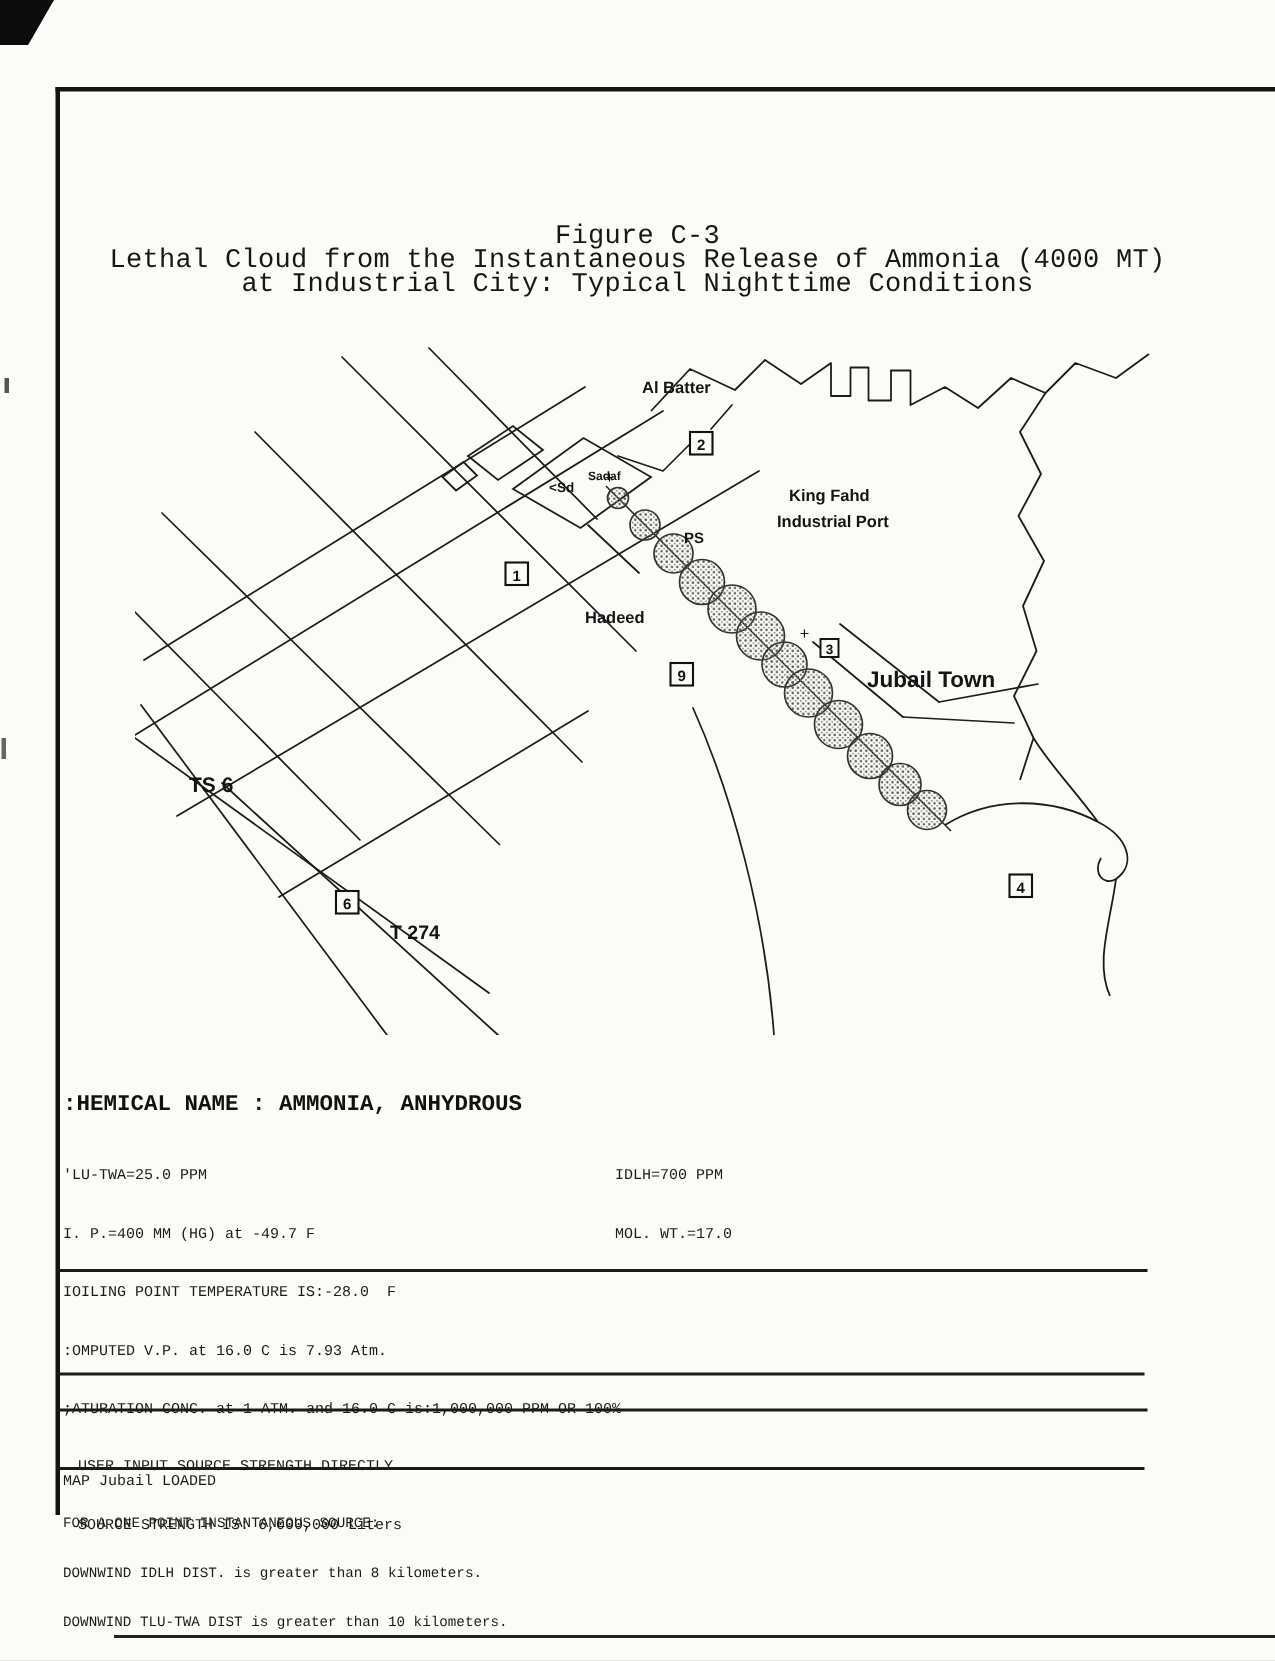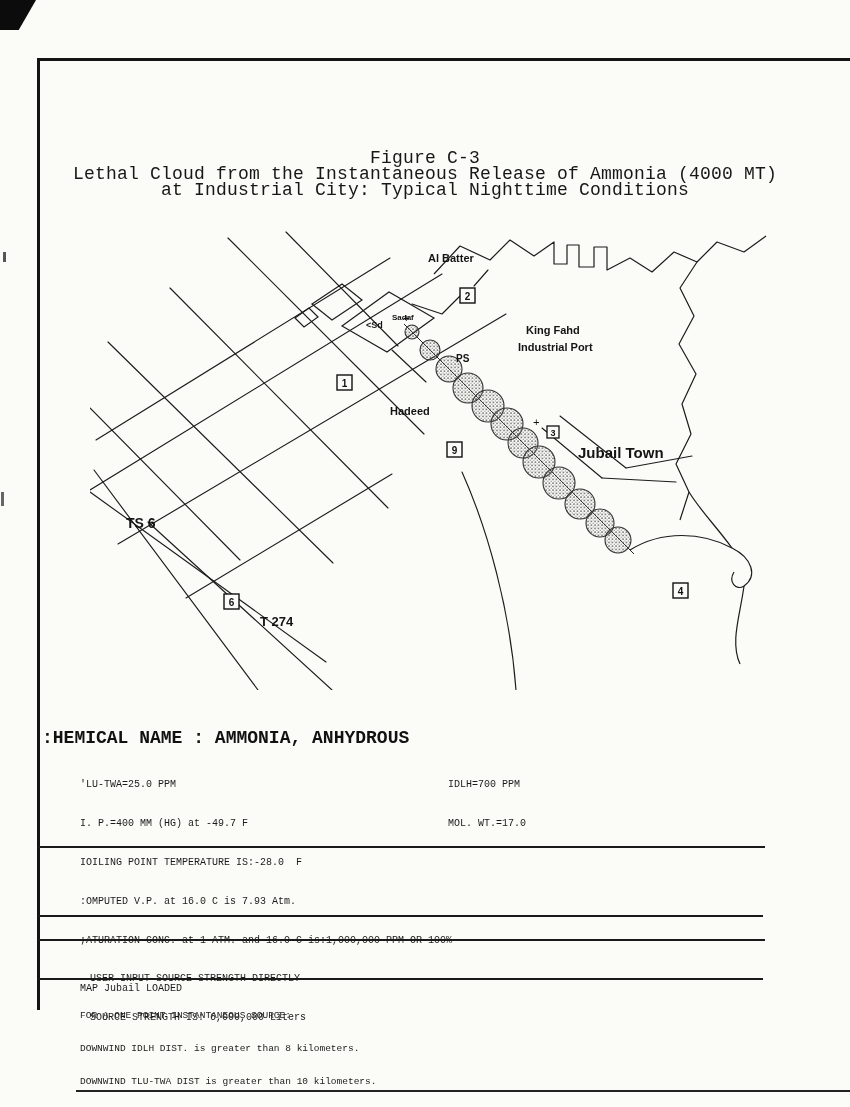--- a/index.html
+++ b/index.html
@@ -15,23 +15,23 @@
   .border-top{position:absolute;left:37px;top:58px;width:813px;height:3px;background:#141414;}
   .bottom-line{position:absolute;left:76px;top:1090px;width:774px;height:2px;background:#222;}
   .margin-tick1{position:absolute;left:3px;top:252px;width:3px;height:10px;background:#555;}
   .margin-tick2{position:absolute;left:1px;top:492px;width:3px;height:14px;background:#666;}
 
   .title-block{position:absolute;left:0;top:150px;width:850px;text-align:center;}
   .title-line{font-size:18px;line-height:16px;white-space:pre;letter-spacing:.2px;color:#171717;}
 
   .rule{position:absolute;left:38px;height:2px;background:#1a1a1a;}
 
-  .report-heading{position:absolute;left:42px;top:728px;font-size:18px;font-weight:bold;white-space:pre;color:#111;}
+  .report-heading{position:absolute;left:42px;top:728px;font-size:15px;font-weight:bold;white-space:pre;color:#111;}
   .tblock{position:absolute;white-space:pre;font-size:10px;line-height:13px;color:#1b1b1b;}
-  .tblock div{white-space:pre;margin-left:38px;}
+  .tblock div{white-space:pre;}
 
   .maplabel{font-family:"Liberation Sans","DejaVu Sans",sans-serif;font-weight:bold;fill:#141414;}
   .markertext{font-family:"Liberation Sans","DejaVu Sans",sans-serif;font-weight:bold;fill:#111;}
 </style>
 </head>
 <body>
 
 <div class="page">
 
   <div class="corner-mark"></div>

